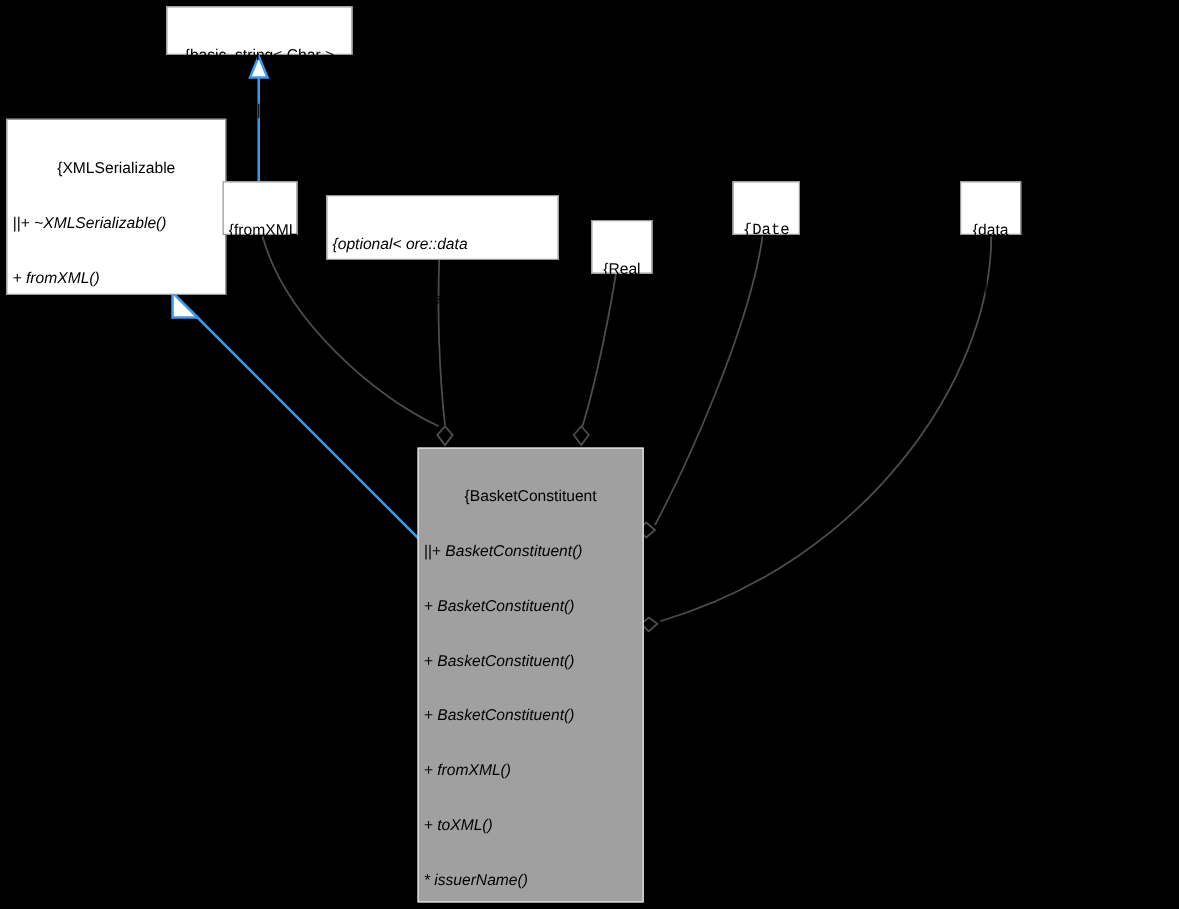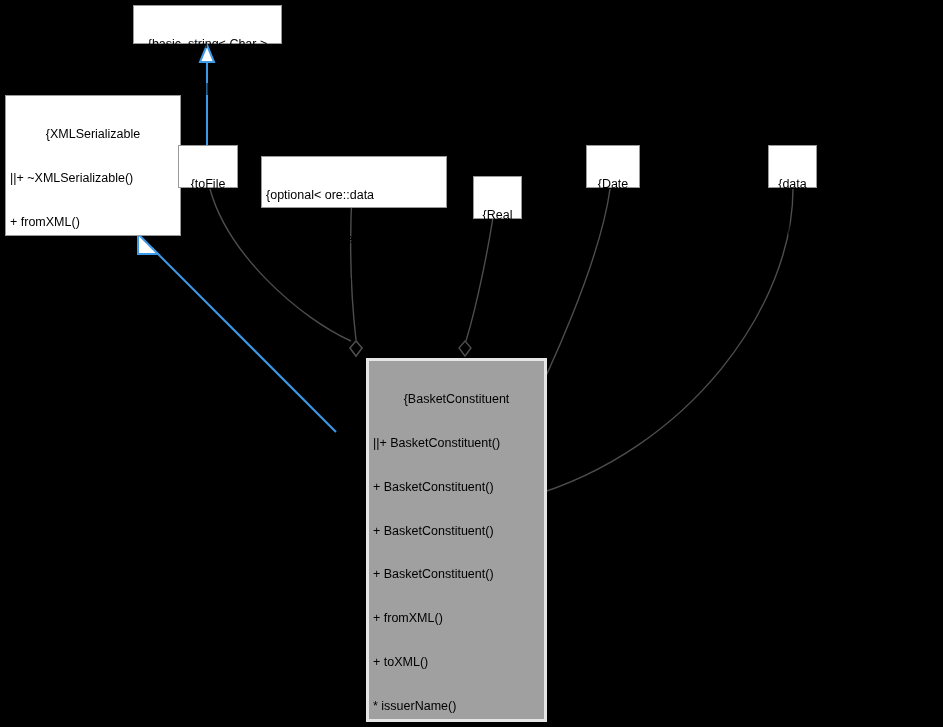--- a/index.html
+++ b/index.html
@@ -35,35 +35,35 @@
     line-height: 14.6px;
     padding: 2px 4px;
     white-space: pre;
     z-index: 5;
   }
   .node.centered {
     text-align: center;
   }
   .node.main-node {
     background: #a0a0a0;
-    border: 3px solid #e5e5e5;
+    border: 1px solid #e5e5e5;
     text-align: left;
-    margin-left: 32px;
   }
   .node .title-line {
     text-align: center;
     display: block;
   }
   .node .brace-line {
     text-align: center;
     display: block;
   }
   .node .member-line {
     display: block;
     text-align: left;
+    font-style: italic;
   }
 </style>
 </head>
 <body>
 
 <div id="diagram-root">
 
   <svg id="edge-layer" width="943" height="727" viewBox="0 0 943 727" xmlns="http://www.w3.org/2000/svg">
 
     <g>
@@ -113,36 +113,36 @@
     <span class="member-line">+ fromXML()</span>
     <span class="member-line">+ toXML()</span>
     <span class="member-line">+ fromFile()</span>
     <span class="member-line">+ toFile()</span>
     <span class="member-line">+ fromXMLString()</span>
     <span class="member-line">+ toXMLString()</span>
     <span class="brace-line">}</span>
   </div>
 
   <div class="node centered" style="left:178px; top:145px; width:60px; height:43px;">
-    <span class="title-line">{toFile</span>
+    <span class="title-line">{fromXML</span>
     <span class="brace-line">||}</span>
   </div>
 
   <div class="node" style="left:261px; top:140px; width:186px; height:52px;margin-top:16px;">
     <span class="member-line">{optional&lt; ore::data</span>
     <span class="member-line">::CdsReferenceInformation &gt;</span>
     <span class="brace-line">||}</span>
   </div>
 
   <div class="node centered" style="left:473px; top:145px; width:49px; height:43px;margin-top:31px;">
     <span class="title-line">{Real</span>
     <span class="brace-line">||}</span>
   </div>
 
-  <div class="node centered" style="left:586px; top:145px; width:54px; height:43px;">
+  <div class="node centered" style="left:586px; top:145px; width:54px; height:43px;font-family:Liberation Mono, monospace;">
     <span class="title-line">{Date</span>
     <span class="brace-line">||}</span>
   </div>
 
   <div class="node centered" style="left:768px; top:145px; width:49px; height:43px;">
     <span class="title-line">{data</span>
     <span class="brace-line">||}</span>
   </div>
 
   <div class="node main-node" style="left:334px; top:358px; width:181px; height:364px;">

